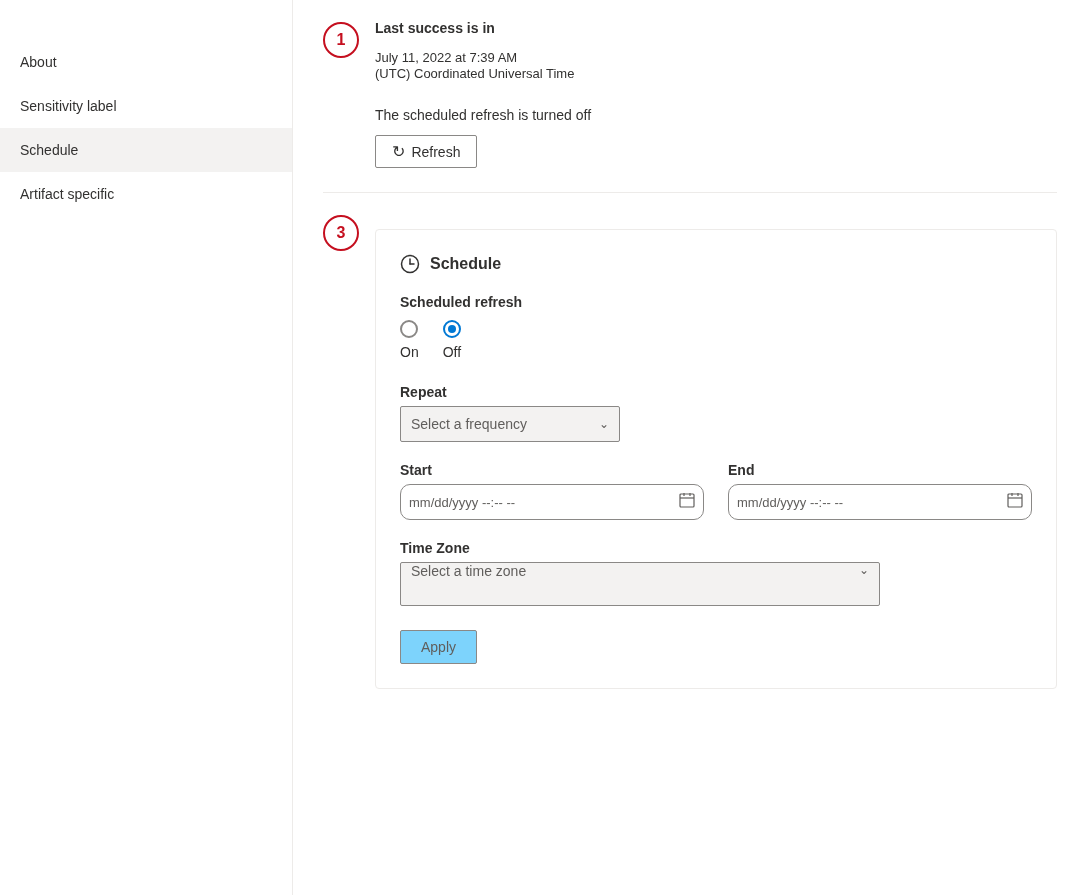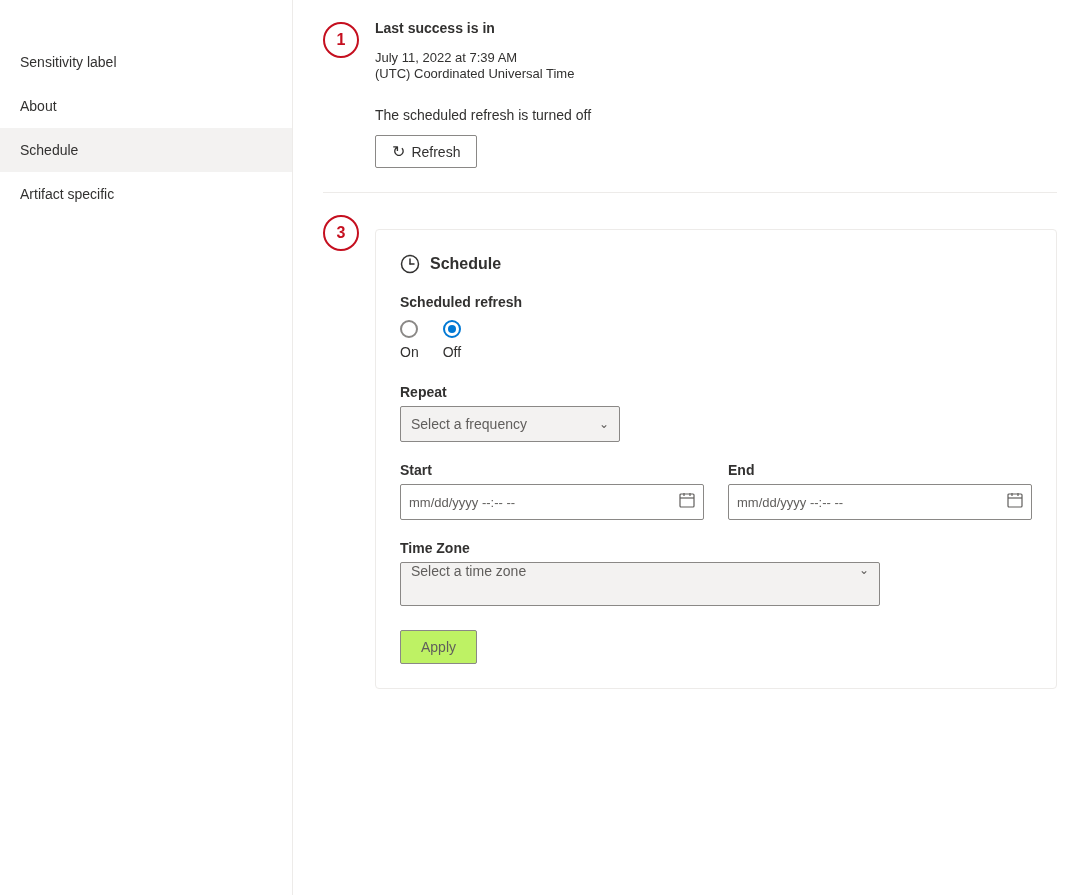--- a/index.html
+++ b/index.html
@@ -197,21 +197,21 @@
       gap: 24px;
       margin-bottom: 20px;
     }
     .datetime-field {
       flex: 1;
     }
     .datetime-input {
       display: flex;
       align-items: center;
       border: 1px solid #8a8886;
-      border-radius: 2px;
+      border-radius: 10px;
       padding: 0 8px;
       height: 36px;
       background: #fff;
     }
     .datetime-placeholder {
       flex: 1;
       color: #605e5c;
       font-size: 13px;
     }
     .calendar-icon {
@@ -232,21 +232,21 @@
       justify-content: space-between;
       padding: 0 10px;
       cursor: pointer;
       color: #605e5c;
       font-size: 14px;
       margin-bottom: 24px;
     }
 
     
     .apply-button {
-      background: #bef264;
+      background: #7dd3fc;
       border: 1px solid #8a8886;
       border-radius: 2px;
       padding: 8px 20px;
       font-size: 14px;
       color: #605e5c;
       cursor: pointer;
     }
 
     
     .step3-wrapper {
@@ -254,24 +254,24 @@
       align-items: flex-start;
     }
   </style>
 </head>
 <body>
 
 <div class="layout">
 
   <div class="sidebar">
     <div class="sidebar-item">
+      <span>About</span>
+    </div>
+    <div class="sidebar-item">
       <span>Sensitivity label</span>
-    </div>
-    <div class="sidebar-item">
-      <span>About</span>
     </div>
     <div class="sidebar-item active">
       <span>Schedule</span>
     </div>
     <div class="sidebar-item">
       <span>Artifact specific</span>
     </div>
   </div>
 
   <div class="main-content">

